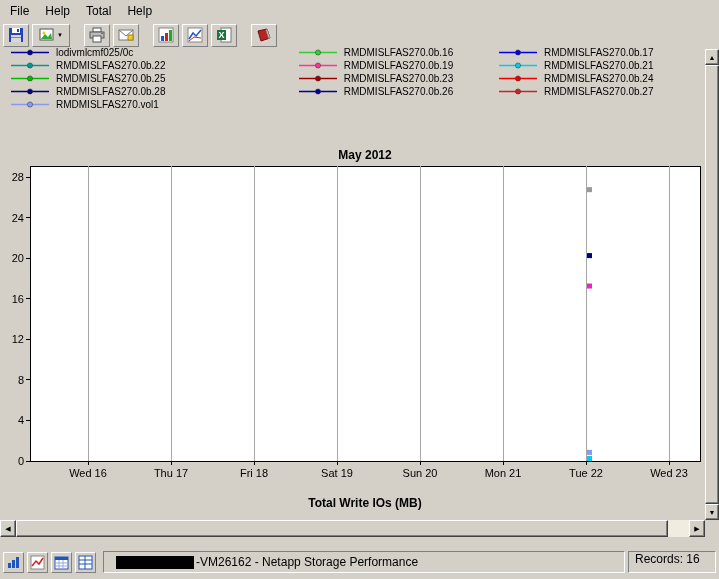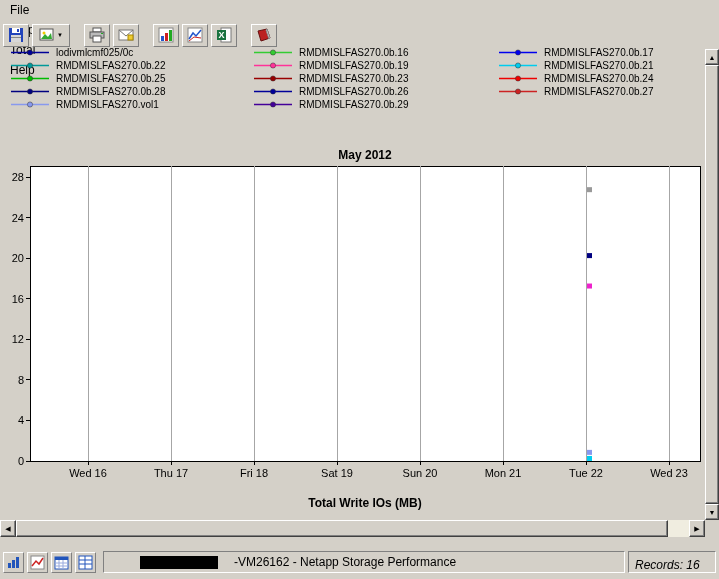--- a/index.html
+++ b/index.html
@@ -6,39 +6,39 @@
   html,body { background:#fff; }
   body { font-family: "Liberation Sans", sans-serif; }
 
   .window {
     position: relative; width: 719px; height: 579px;
     background: #d4d0c8; overflow: hidden; font-size: 12px; color:#000;
   }
 
   
   .menubar { position:absolute; top:0; left:0; right:0; height:21px;
-             display:flex; align-items:flex-start; padding-left:2px;flex-direction:column; }
+             display:flex; align-items:flex-end; padding-left:2px; }
   .menu-item { padding:3px 8px; cursor:default; }
 
   
   .toolbar { position:absolute; top:21px; left:0; right:0; height:28px;
              display:flex; align-items:center; padding:2px 3px; gap:3px; }
   .tb-btn { width:26px; height:23px; display:flex; align-items:center; justify-content:center;
             background:#d4d0c8;
             border-top:1px solid #fff; border-left:1px solid #fff;
             border-right:1px solid #808080; border-bottom:1px solid #808080; }
   .tb-btn.wide { width:38px; gap:2px; }
   .tb-sep { width:8px; }
   .dd-arrow { font-size:6px; line-height:6px; }
 
   
   .legend { position:absolute; top:46px; left:10px; right:16px; display:flex; }
   .legend-col { display:flex; flex-direction:column; }
   .legend-col:nth-child(1){ width:243px; }
-  .legend-col:nth-child(2){ width:245px; }
+  .legend-col:nth-child(2){ width:245px;align-items:center; }
   .legend-item { height:13px; display:flex; align-items:center; gap:6px; font-size:10px; white-space:nowrap; }
 
   
   #chart-svg { position:absolute; top:148px; left:0; }
 
   
   .hscroll { position:absolute; left:0; top:520px; width:705px; height:17px; background:#f0ede0; }
   .vscroll { position:absolute; left:705px; top:49px; width:14px; height:471px; background:#f0ede0; }
   .scroll-corner { position:absolute; left:705px; top:520px; width:14px; height:17px; background:#d4d0c8; }
   .raised { background:#d4d0c8;
@@ -56,24 +56,24 @@
 
   
   .statusbar { position:absolute; top:545px; left:0; right:0; height:34px;
                display:flex; align-items:center; padding:0 3px; gap:3px; }
   .sb-btn { width:21px; height:21px; display:flex; align-items:center; justify-content:center;
             background:#d4d0c8;
             border-top:1px solid #fff; border-left:1px solid #fff;
             border-right:1px solid #808080; border-bottom:1px solid #808080; }
   .sunken { border-top:1px solid #808080; border-left:1px solid #808080;
             border-bottom:1px solid #fff; border-right:1px solid #fff; }
-  .sb-main { height:22px; flex:1; display:flex; align-items:center; padding-left:36px; gap:16px;
+  .sb-main { height:22px; flex:1; display:flex; align-items:center; padding-left:12px; gap:2px;
              margin-left:4px; overflow:hidden; white-space:nowrap; }
   .redacted { width:78px; height:13px; background:#000; flex:none; }
-  .sb-records { width:88px; height:22px; display:flex; align-items:flex-end; padding-left:6px; flex:none;font-style:italic; }
+  .sb-records { width:88px; height:22px; display:flex; align-items:flex-start; padding-left:6px; flex:none; }
 </style>
 </head>
 <body>
 
 <div class="window">
 
   <div class="menubar">
     <span class="menu-item">File</span>
     <span class="menu-item">Help</span>
     <span class="menu-item">Total</span>
@@ -205,27 +205,20 @@
             <circle cx="20" cy="4.5" r="2.6" fill="#990000" stroke="#333" stroke-width="0.5"></circle>
           </svg>
           <span>RMDMISLFAS270.0b.23</span>
         </div>
         <div class="legend-item">
           <svg width="40" height="9">
             <line x1="1" y1="4.5" x2="39" y2="4.5" stroke="#000099" stroke-width="1.5"></line>
             <circle cx="20" cy="4.5" r="2.6" fill="#000099" stroke="#333" stroke-width="0.5"></circle>
           </svg>
           <span>RMDMISLFAS270.0b.26</span>
-        </div>
-        <div class="legend-item">
-          <svg width="40" height="9">
-            <line x1="1" y1="4.5" x2="39" y2="4.5" stroke="#440099" stroke-width="1.5"></line>
-            <circle cx="20" cy="4.5" r="2.6" fill="#440099" stroke="#333" stroke-width="0.5"></circle>
-          </svg>
-          <span>RMDMISLFAS270.0b.29</span>
         </div>
       </div>
       <div class="legend-col">
         <div class="legend-item">
           <svg width="40" height="9">
             <line x1="1" y1="4.5" x2="39" y2="4.5" stroke="#0000ee" stroke-width="1.5"></line>
             <circle cx="20" cy="4.5" r="2.6" fill="#0000ee" stroke="#333" stroke-width="0.5"></circle>
           </svg>
           <span>RMDMISLFAS270.0b.17</span>
         </div>

